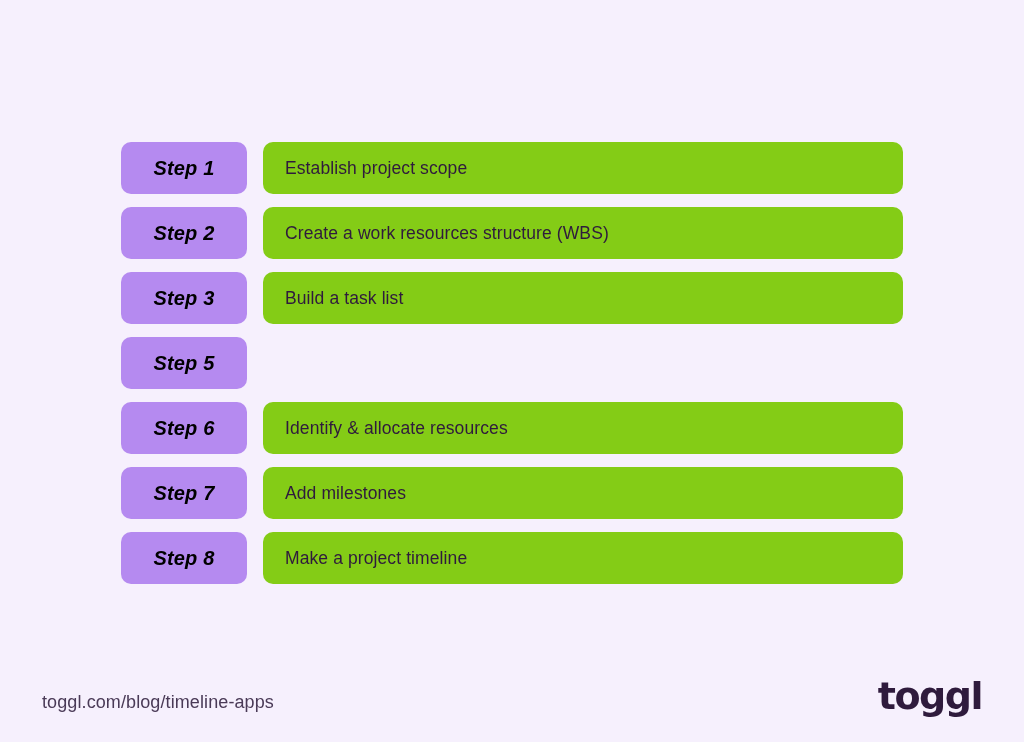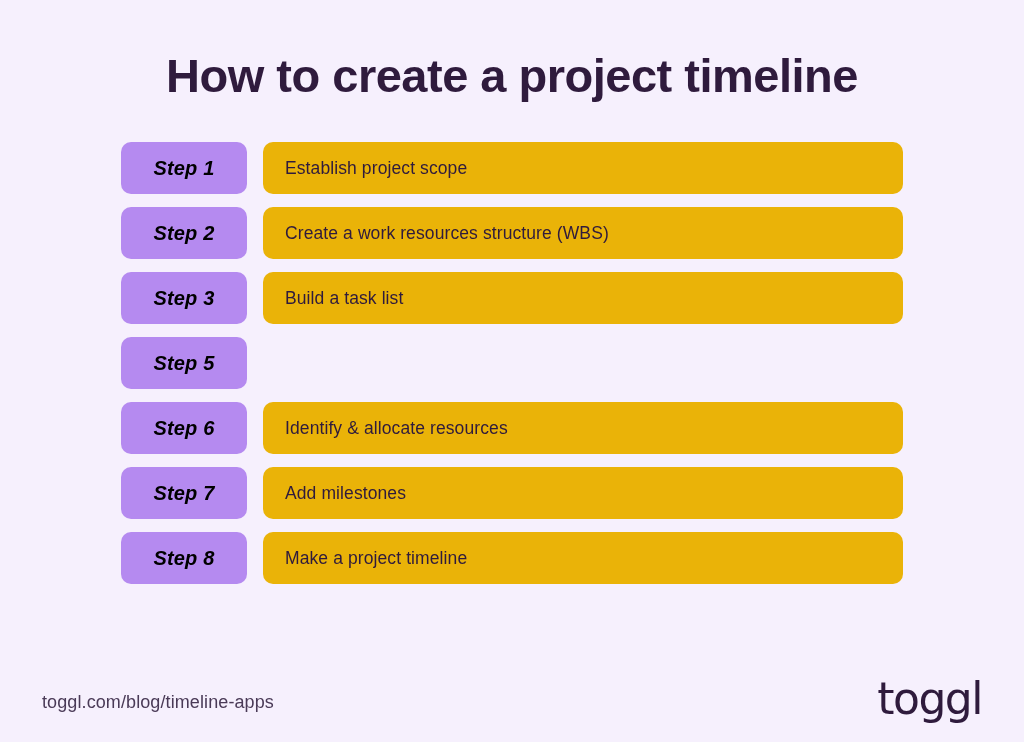--- a/index.html
+++ b/index.html
@@ -58,21 +58,21 @@
     align-items: center;
     justify-content: center;
     color: #000000;
     font-size: 20px;
     font-weight: 700;
     font-style: italic;
     letter-spacing: 0.2px;
   }
   .step-body {
     flex: 1 1 auto;
-    background: #eab308;
+    background: #84cc16;
     border-radius: 10px;
     display: flex;
     align-items: center;
     padding-left: 22px;
     box-sizing: border-box;
     color: #2f1b3d;
     font-size: 17.5px;
     font-weight: 400;
     letter-spacing: 0.1px;
   }
@@ -90,33 +90,32 @@
     color: #4a3a57;
     font-size: 18px;
     font-weight: 400;
     letter-spacing: 0.1px;
   }
   .footer-logo {
     position: absolute;
     right: 42px;
     top: 5px;
     color: #2f1b3d;
-    font-size: 44px;
-    font-weight: 400;
+    font-size: 38px;
+    font-weight: 700;
     letter-spacing: -1.5px;
     font-family: "DejaVu Sans", sans-serif;
     line-height: 1;
   }
 </style>
 </head>
 <body>
 
 <div class="page">
 
-  <h1 class="title">How to create a project timeline</h1>
 
   <div class="steps">
 
     <div class="step-row">
       <div class="step-badge">Step 1</div>
       <div class="step-body">Establish project scope</div>
     </div>
 
     <div class="step-row">
       <div class="step-badge">Step 2</div>

